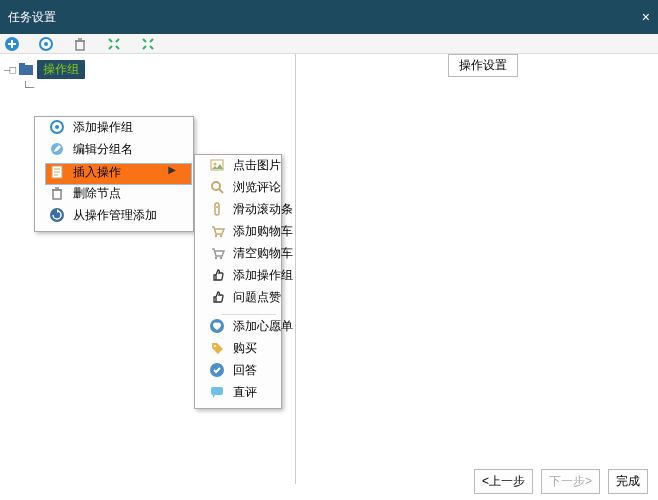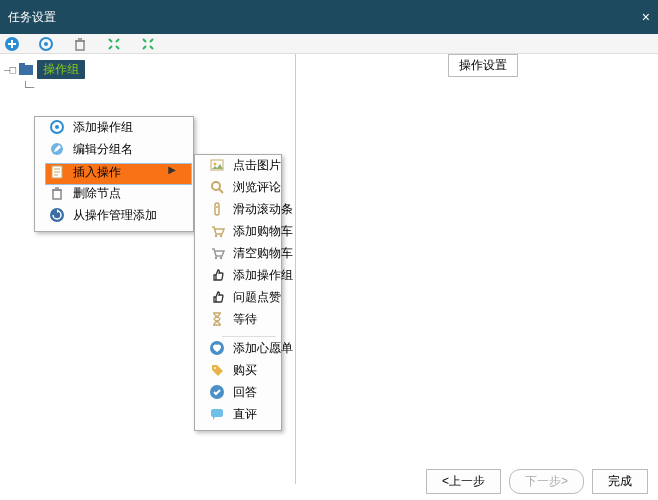--- a/index.html
+++ b/index.html
@@ -20,22 +20,22 @@
 .cmenu-inner { padding: 2px 1px; }
 .menu-item { display: flex; height: 22px; padding: 0 16px 0 4px; gap: 8px; cursor: default; white-space: nowrap; margin-left: 9px; }
 .menu-item.hovered { background: #f97316; border: 1px solid #9ac0e6; padding: 0 15px 0 3px; }
 .menu-item .micon { width: 16px; height: 16px; display: flex; align-items: center; justify-content: center; }
 .menu-item .arrow { margin-left: auto; font-size: 10px; color: #333; }
 .menu-sep { height: 1px; background: #ddd; margin: 3px 4px 3px 26px; }
 #cmenu1 { top: 62px; left: 34px; width: 160px; }
 #cmenu2 { top: 100px; left: 194px; width: 88px; }
 .panel-label { position: absolute; top: 0; left: 152px; background: #fff; border: 1px solid #bbb; padding: 2px 10px; font-size: 12px; font-family: Liberation Mono, monospace; }
 .footer { position: absolute; bottom: 6px; right: 10px; display: flex; gap: 8px; }
-.btn { border: 1px solid #bbb; background: #fdfdfd; padding: 3px 15px; font-size: 12px; cursor: pointer; }
-.btn.disabled { color: #aaa; cursor: default; border-radius: 11px; }
+.btn { border: 1px solid #bbb; background: #fdfdfd; padding: 3px 7px; font-size: 12px; cursor: pointer; }
+.btn.disabled { color: #aaa; cursor: default; }
 svg { display: block; }
 </style>
 </head>
 <body>
 
 <div class="titlebar">
   <span class="title">任务设置</span>
   <span class="close">×</span>
 </div>
 
@@ -198,28 +198,20 @@
             <span>添加操作组</span>
           </div>
           <div class="menu-item">
             <span class="micon">
               <svg width="16" height="16">
                 <path d="M5 8h2v5H5zM7 8l2-5c1 0 2 1 1 3h3c1 0 1 1 1 1l-1 5c0 1-1 1-1 1H7z" fill="none" stroke="#333" stroke-width="1.3"></path>
               </svg>
             </span>
             <span>问题点赞</span>
           </div>
-          <div class="menu-item">
-            <span class="micon">
-              <svg width="16" height="16">
-                <path d="M4 2h8M4 14h8M5 2c0 4 6 4 6 6s-6 2-6 6M11 2c0 4-6 4-6 6s6 2 6 6" fill="none" stroke="#c7a96b" stroke-width="1.3"></path>
-              </svg>
-            </span>
-            <span>等待</span>
-          </div>
           <div class="menu-sep"></div>
           <div class="menu-item">
             <span class="micon">
               <svg width="16" height="16">
                 <circle cx="8" cy="8" r="7" fill="#4a8fc7"></circle>
                 <path d="M8 12s-4-2.5-4-5c0-1.5 1-2.5 2.5-2.5 1 0 1.5.7 1.5.7s.5-.7 1.5-.7C11 4.5 12 5.5 12 7c0 2.5-4 5-4 5z" fill="#fff"></path>
               </svg>
             </span>
             <span>添加心愿单</span>
           </div>

